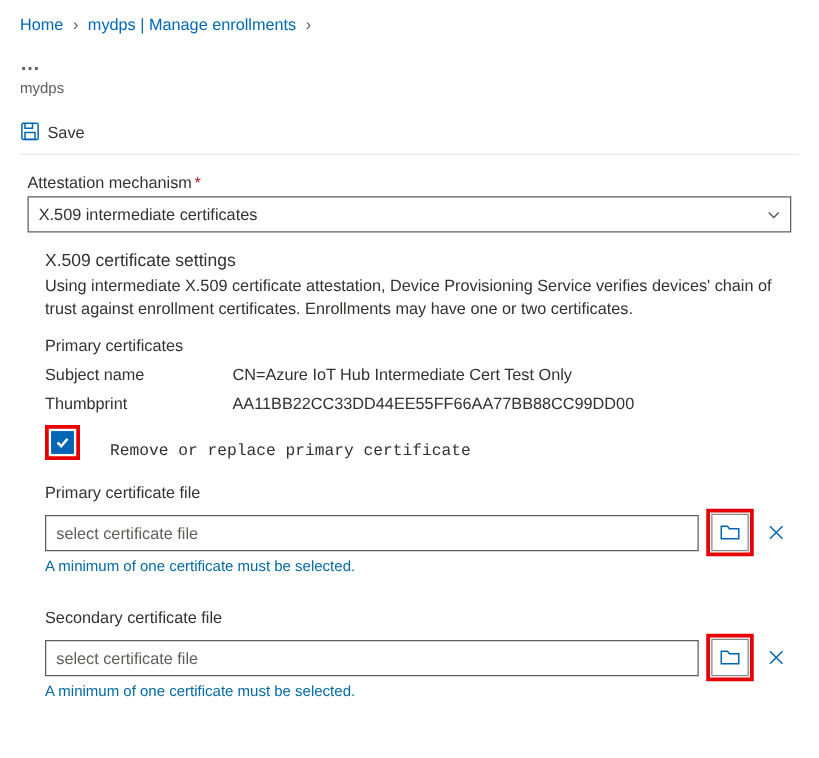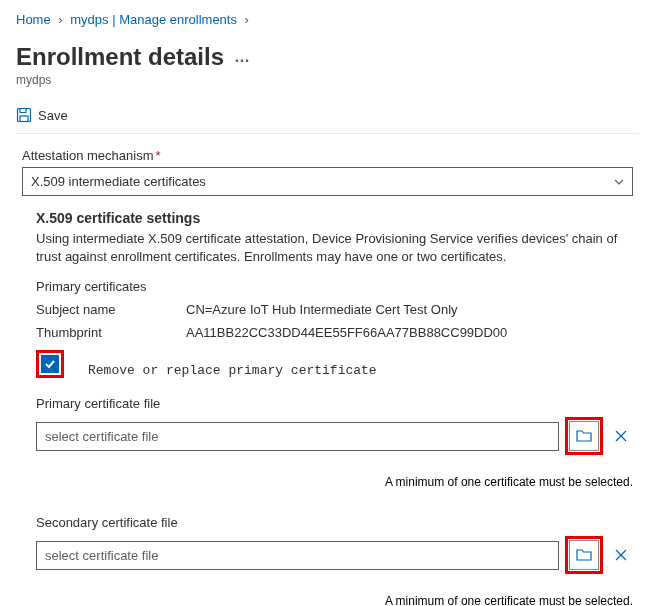--- a/index.html
+++ b/index.html
@@ -30,21 +30,21 @@
       border: 1px solid #605e5c;
       padding: 6px 28px 6px 8px;
       font-size: 13px;
       background: #fff;
     }
     .select-wrap .chev {
       position: absolute; right: 8px; top: 50%; transform: translateY(-50%);
       pointer-events: none; color: #605e5c;
     }
     .section { padding-left: 14px; }
-    .section-title { font-weight: 700; font-size: 14px; margin-bottom: 4px;}
+    .section-title { font-weight: 400; font-size: 14px; margin-bottom: 4px;}
     .section-desc { font-size: 13px; color: #323130; margin-bottom: 14px; line-height: 1.35;}
     .kv-title { font-size: 13px; margin-bottom: 8px;}
     .kv { display: flex; margin-bottom: 8px; font-size: 13px;}
     .kv .k { width: 150px; }
     .kv .v { flex: 1; }
     .check-row { display: flex; align-items: flex-end; gap: 24px; margin: 10px 0 18px; font-family: Liberation Mono, monospace;}
     .checkbox {
       width: 18px; height: 18px; background: #0066b4; border: 1px solid #0066b4;
       display: flex; align-items: center; justify-content: center; color: #fff;
     }
@@ -60,35 +60,34 @@
     .folder-btn {
       width: 30px; height: 30px; border: 1px solid #8a8886;
       display: flex; align-items: center; justify-content: center;
       background: #fff; color: #0066b4;
     }
     .clear-btn {
       width: 24px; height: 30px;
       display: flex; align-items: center; justify-content: center;
       color: #0066b4; background: transparent; border: none; font-size: 18px;
     }
-    .error { color: #000000; font-size: 12px; margin-top: 20px; text-align: right;}
+    .error { color: #0369a1; font-size: 12px; margin-top: 1px;}
     svg { display: block; }
   </style>
 </head>
 <body>
 
 <nav class="breadcrumb">
   <a href="#">Home</a>
   <span class="sep">›</span>
   <a href="#">mydps | Manage enrollments</a>
   <span class="sep">›</span>
 </nav>
 
 <h1 class="page-title">
-  <span>Enrollment details</span>
   <span class="more">…</span>
 </h1>
 <div class="subtitle">mydps</div>
 
 <div class="toolbar">
   <span class="icon">
     <svg width="16" height="16" viewBox="0 0 16 16" fill="none" stroke="currentColor" stroke-width="1.2">
       <rect x="1.5" y="1.5" width="13" height="13" rx="1"></rect>
       <path d="M4 1.5v4h6v-4"></path>
       <rect x="4" y="9" width="8" height="5.5"></rect>

